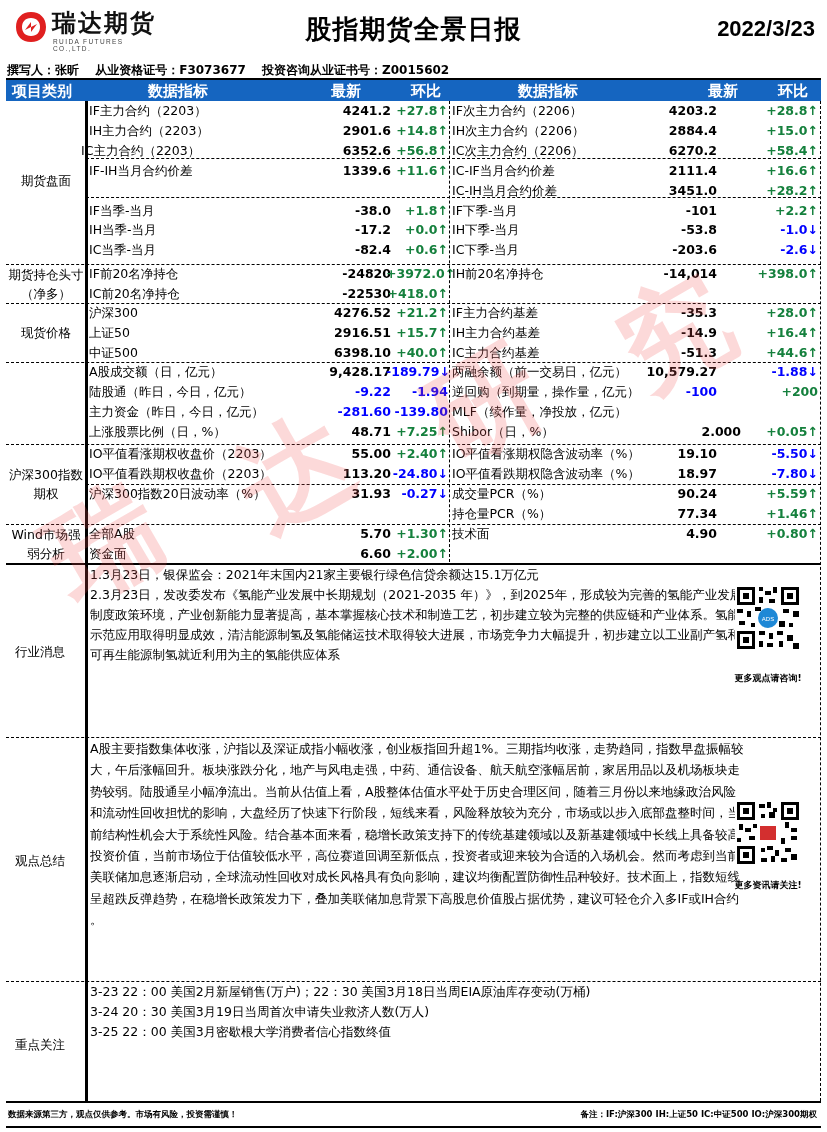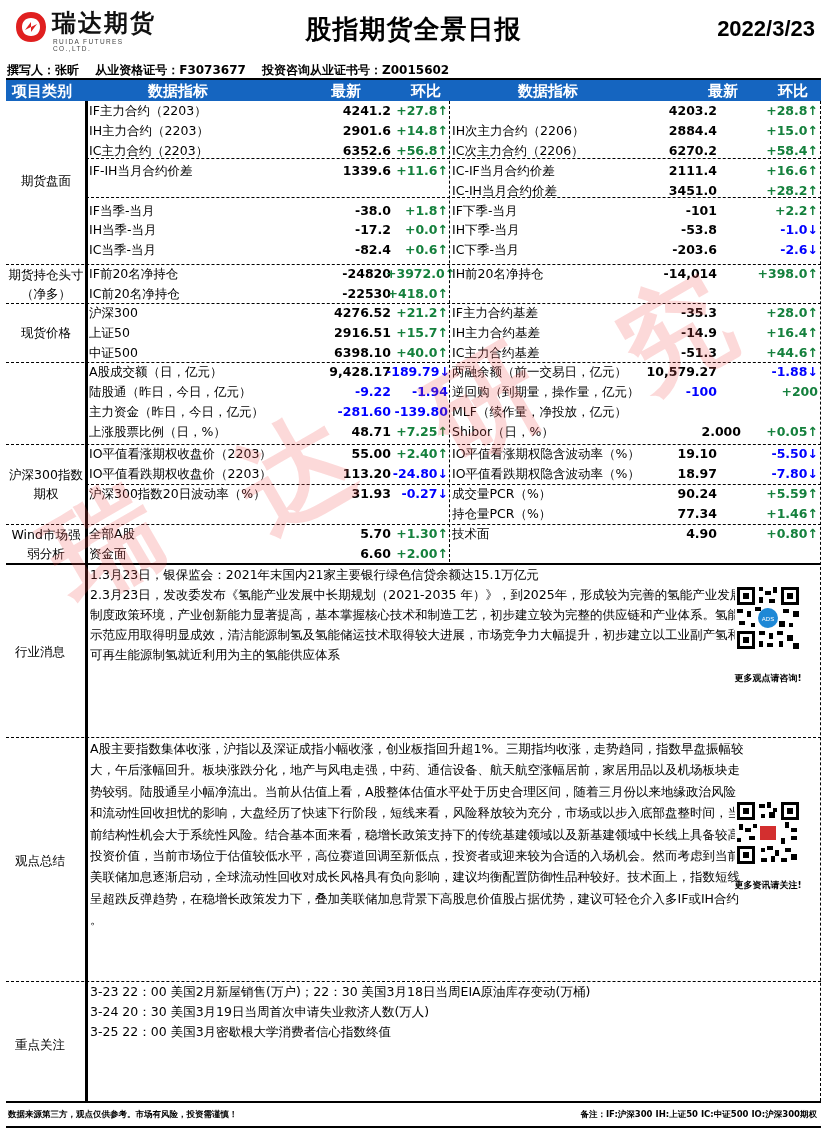--- a/index.html
+++ b/index.html
@@ -81,33 +81,34 @@
     <div style="left:702px;">最新</div>
     <div style="left:772px;">环比</div>
   </div>
 
   <div class="grid" id="grid">
       <div class="cat" style="top: 69.6px;">期货盘面</div>
       <div class="row" style="top: 0px; left: 0px; width: 815px;">
         <div class="cell lab" style="left: 83px; width: 240px;">IF主力合约（2203）</div>
         <div class="cell num" style="left: 250px; width: 135px;">4241.2</div>
         <div class="cell num red" style="left: 380px; width: 62px;">+27.8↑</div>
+        <div class="cell lab" style="left: 446px; width: 240px;">IF次主力合约（2206）</div>
         <div class="cell num" style="left: 600px; width: 111px;">4203.2</div>
         <div class="cell num red" style="left: 730px; width: 82px;">+28.8↑</div>
       </div>
       <div class="row" style="top: 19.9px; left: 0px; width: 815px;">
         <div class="cell lab" style="left: 83px; width: 240px;">IH主力合约（2203）</div>
         <div class="cell num" style="left: 250px; width: 135px;">2901.6</div>
         <div class="cell num red" style="left: 380px; width: 62px;">+14.8↑</div>
         <div class="cell lab" style="left: 446px; width: 240px;">IH次主力合约（2206）</div>
         <div class="cell num" style="left: 600px; width: 111px;">2884.4</div>
         <div class="cell num red" style="left: 730px; width: 82px;">+15.0↑</div>
       </div>
       <div class="row" style="top: 39.8px; left: 0px; width: 815px;">
-        <div class="cell lab" style="left: 83px; width: 240px;">IC主力合约（2203）</div>
+        <div class="cell lab" style="left: 75px; width: 240px;">IC主力合约（2203）</div>
         <div class="cell num" style="left: 250px; width: 135px;">6352.6</div>
         <div class="cell num red" style="left: 380px; width: 62px;">+56.8↑</div>
         <div class="cell lab" style="left: 446px; width: 240px;">IC次主力合约（2206）</div>
         <div class="cell num" style="left: 600px; width: 111px;">6270.2</div>
         <div class="cell num red" style="left: 730px; width: 82px;">+58.4↑</div>
       </div>
       <div class="row" style="top: 59.7px; left: 0px; width: 815px;">
         <div class="cell lab" style="left: 83px; width: 240px;">IF-IH当月合约价差</div>
         <div class="cell num" style="left: 250px; width: 135px;">1339.6</div>
         <div class="cell num red" style="left: 380px; width: 62px;">+11.6↑</div>

